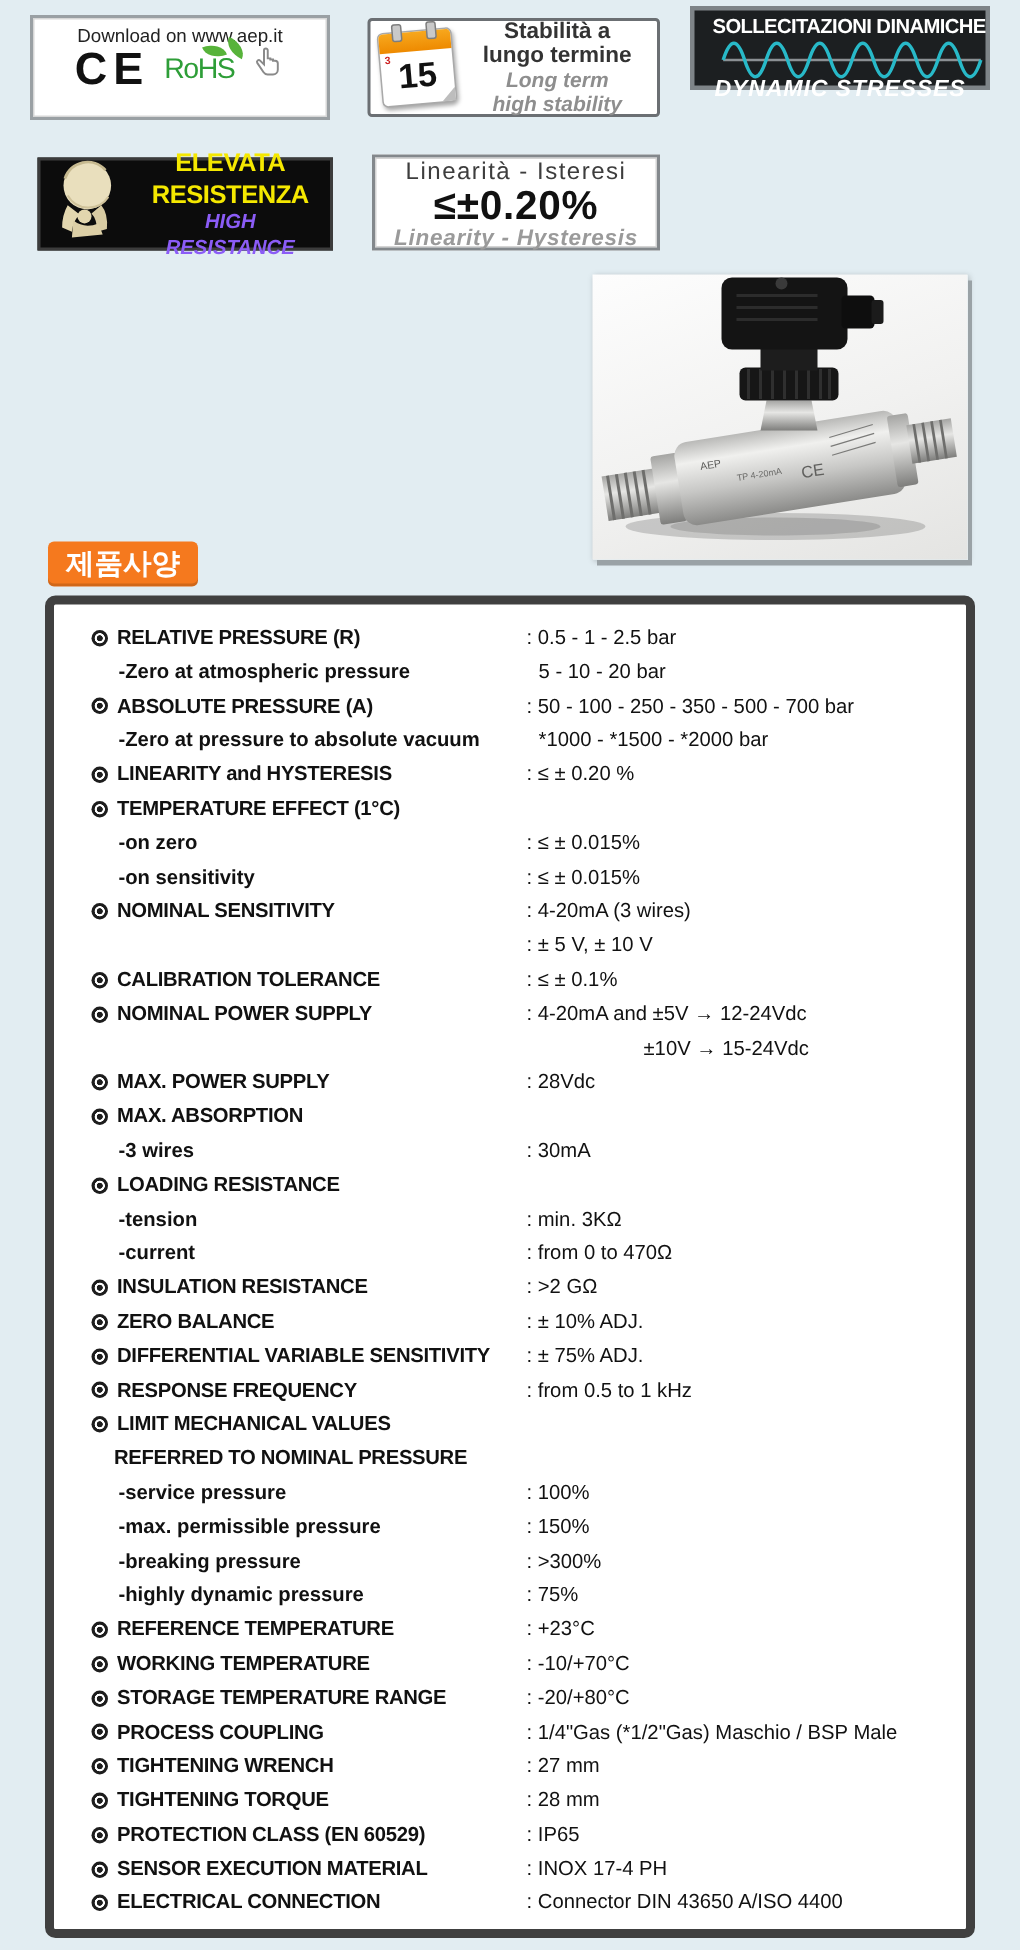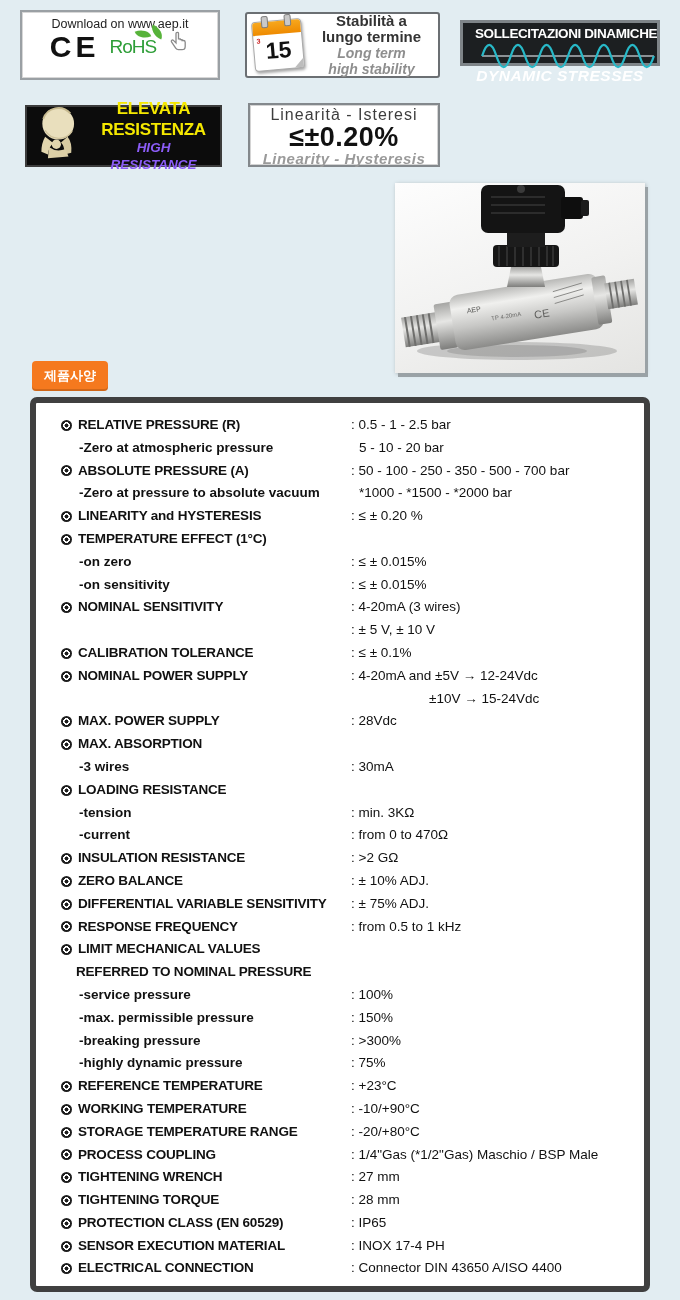--- a/index.html
+++ b/index.html
@@ -24,42 +24,42 @@
   .cal-top{height:13px;background:linear-gradient(#f7a81e,#ee8a00);border-radius:3px 3px 0 0;}
   .cal-ring{position:absolute;top:-6px;width:5px;height:10px;background:#c9c9c9;border:1px solid #7d7d7d;border-radius:2px;}
   .cal-ring.r1{left:9px;} .cal-ring.r2{right:9px;}
   .cal-num{font-size:23px;font-weight:800;color:#111;text-align:center;line-height:33px;}
   .cal-corner{position:absolute;right:0;bottom:0;width:0;height:0;border-left:9px solid transparent;border-bottom:9px solid #bdbdbd;}
   .cal-mini{position:absolute;left:3px;top:15px;font-size:7px;color:#c22;font-weight:700;}
   .stab-text{text-align:center;flex:1;line-height:1.12;}
   .stab-it{font-size:15px;font-weight:700;color:#333;}
   .stab-en{font-size:14px;font-style:italic;color:#8e8e8e;font-weight:600;}
 
-  .badge-dynamic{left:460px;top:20px;width:200px;height:46px;background:#1c1f21;border:3px solid #7e8488;padding:3px 12px 2px;}
+  .badge-dynamic{left:460px;top:4px;width:200px;height:56px;background:#1c1f21;border:3px solid #7e8488;padding:3px 12px 2px;}
   .dyn-title{color:#fff;font-size:13.5px;font-weight:700;text-align:center;letter-spacing:-0.4px;white-space:nowrap;}
   .dyn-wave{display:block;margin:-2px auto 0;}
   .dyn-sub{color:#fff;font-size:15.5px;font-weight:700;font-style:italic;text-align:center;letter-spacing:0.5px;margin-top:-6px;}
 
   
   .badge-resistance{left:25px;top:105px;width:197px;height:62px;background:#0c0c0c;border:2px solid #3c3c3c;display:flex;align-items:center;padding:2px 6px;gap:4px;}
   .atlas{flex:0 0 auto;}
   .res-text{flex:1;text-align:center;line-height:1.25;}
   .res-it{font-size:17px;font-weight:800;color:#f5e800;letter-spacing:-0.3px;}
   .res-en{font-size:13.5px;font-weight:800;font-style:italic;color:#8b5cf6;}
 
   .badge-linearity{left:248px;top:103px;width:192px;height:64px;background:#fff;border:2px solid #83888c;box-shadow:inset 0 0 0 1px #d4d4d4;text-align:center;padding-top:2px;}
   .lin-title{font-size:16px;color:#3d3d3d;letter-spacing:1px;line-height:1.05;}
   .lin-value{font-size:27px;font-weight:800;color:#111;line-height:1.0;letter-spacing:0.5px;}
   .lin-sub{font-size:15px;font-weight:700;font-style:italic;color:#9a9a9a;letter-spacing:0.5px;line-height:1.1;}
 
   
   .photo{position:absolute;left:395px;top:183px;width:250px;height:190px;background:linear-gradient(160deg,#fdfdfd 0%,#f1f1f0 55%,#e4e4e2 100%);box-shadow:3px 4px 0 #9aa2a6, 1px 1px 4px rgba(0,0,0,.25);}
 
   
-  .tab{position:absolute;left:32px;top:361px;height:30px;padding:0 12px;background:#f5791e;border-radius:4px;color:#fff;font-size:13px;font-weight:700;display:flex;align-items:center;box-shadow:inset 0 -2px 0 rgba(0,0,0,.15);cursor:pointer;}
+  .tab{position:absolute;left:32px;top:361px;height:30px;padding:0 12px;background:#f5791e;border-radius:4px;color:#fff;font-size:19px;font-weight:700;display:flex;align-items:center;box-shadow:inset 0 -2px 0 rgba(0,0,0,.15);cursor:pointer;}
 
   
   .panel{position:absolute;left:30px;top:397px;width:620px;height:895px;background:#fff;border:6px solid #404040;border-radius:7px;box-sizing:border-box;padding:11px 0 0 0;}
   .row{display:flex;line-height:22.8px;min-height:22.8px;font-size:13.5px;color:#111;}
   .lab{flex:0 0 315px;box-sizing:border-box;padding-left:25px;font-weight:700;display:flex;align-items:center;letter-spacing:-0.2px;white-space:nowrap;}
   .row.sub .lab{font-weight:700;padding-left:43px;letter-spacing:0;}
   .row.subbold .lab{font-weight:700;padding-left:40px;}
   .bullet{display:inline-block;width:11px;height:11px;border-radius:50%;margin-right:6px;flex:0 0 auto;background:radial-gradient(circle,#1d1d1d 0 1.8px,#ffffff 2.2px 3.2px,#1d1d1d 3.6px 100%);}
   .val{flex:1;font-weight:400;white-space:nowrap;}
   .row.cont2 .val{padding-left:78px;}
@@ -405,21 +405,21 @@
             <span class="bullet"></span>
             <span>REFERENCE TEMPERATURE</span>
           </div>
           <div class="val">: +23°C</div>
         </div>
         <div class="row item">
           <div class="lab">
             <span class="bullet"></span>
             <span>WORKING TEMPERATURE</span>
           </div>
-          <div class="val">: -10/+90°C</div>
+          <div class="val">: -10/+70°C</div>
         </div>
         <div class="row item">
           <div class="lab">
             <span class="bullet"></span>
             <span>STORAGE TEMPERATURE RANGE</span>
           </div>
           <div class="val">: -20/+80°C</div>
         </div>
         <div class="row item">
           <div class="lab">

